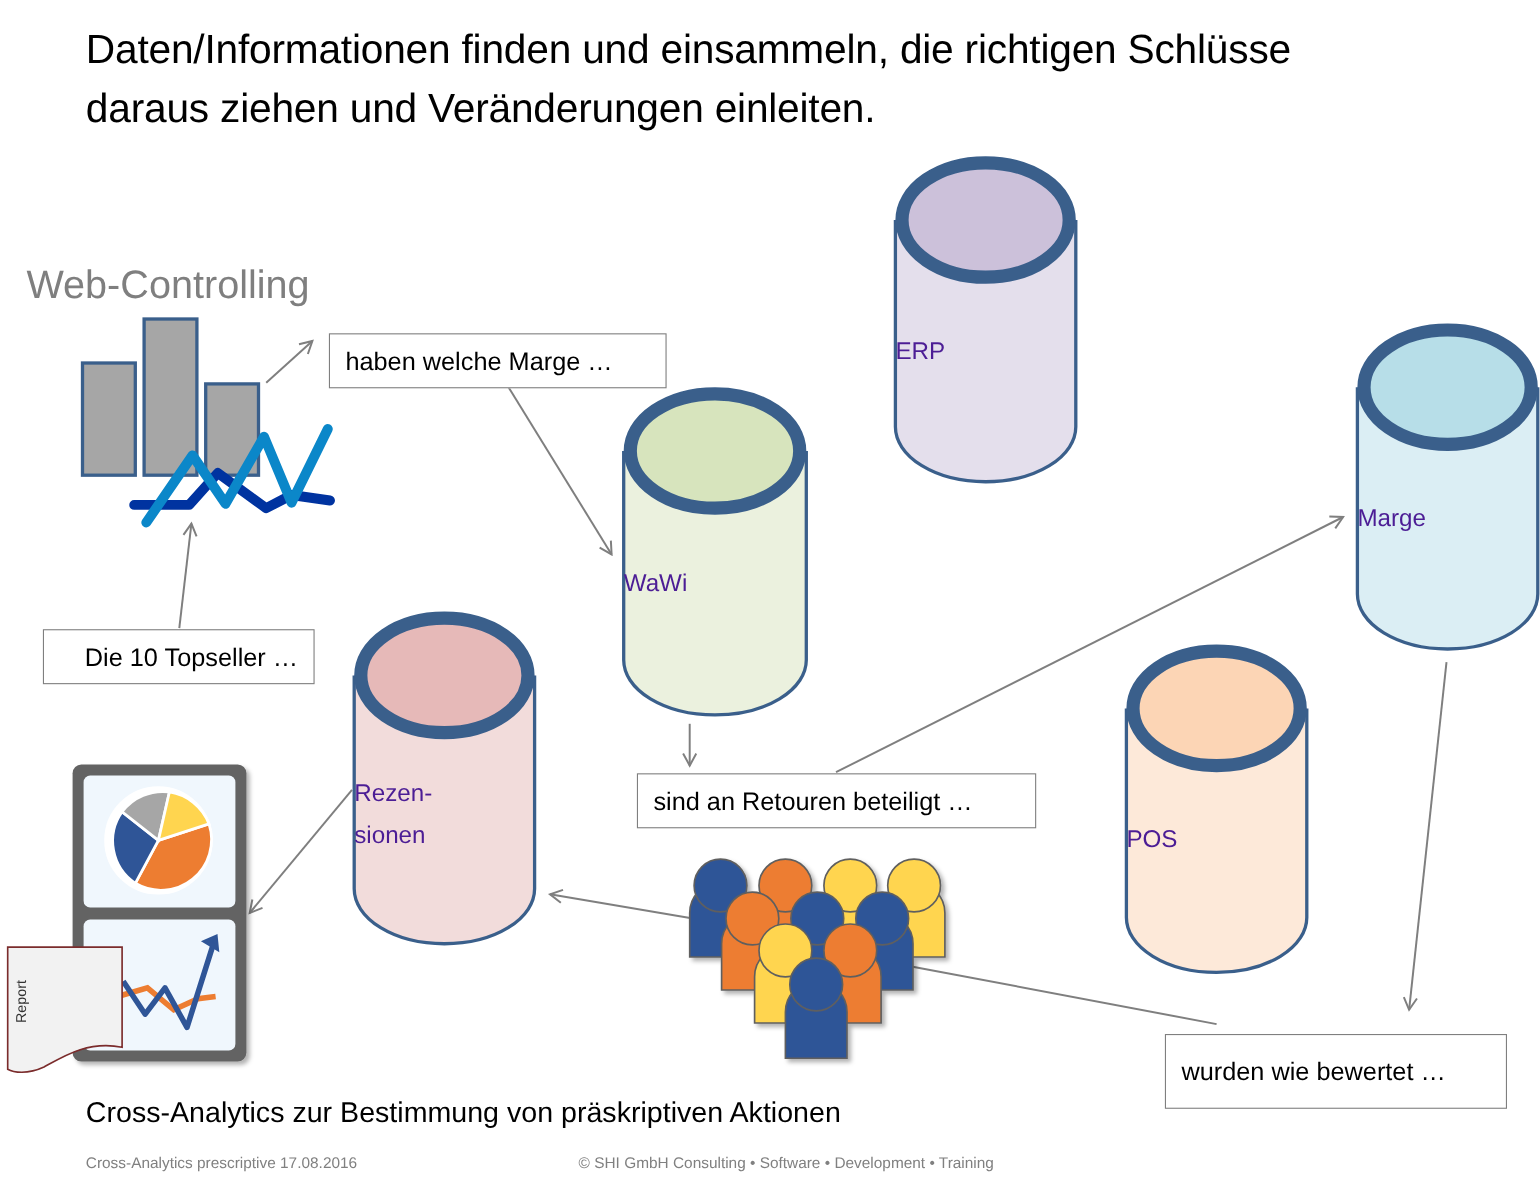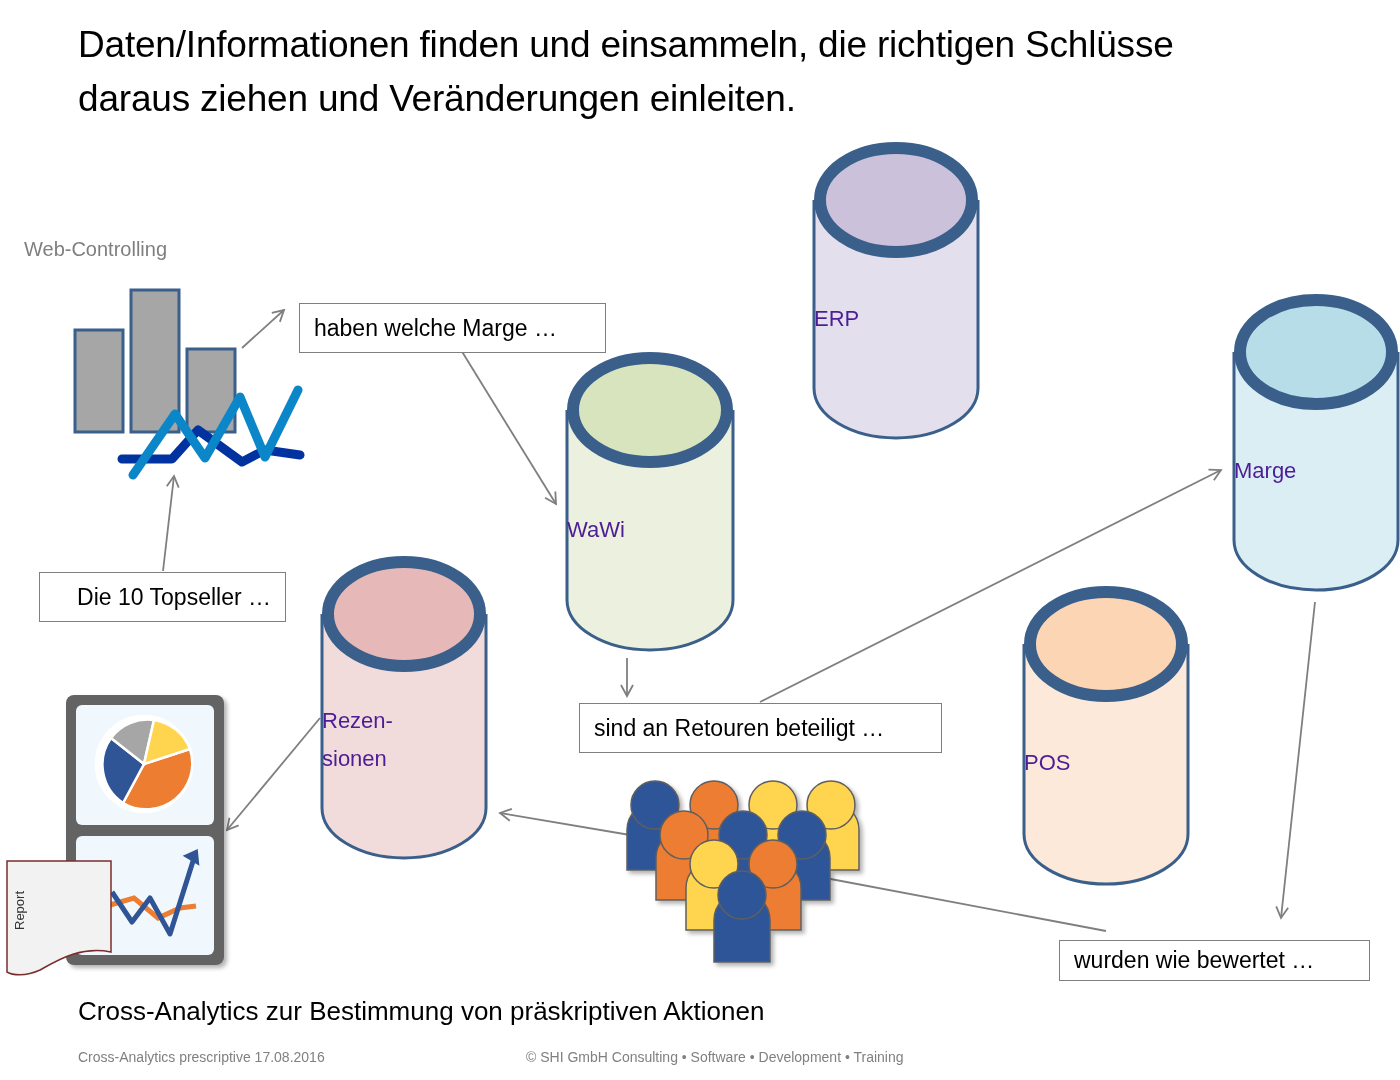--- a/index.html
+++ b/index.html
@@ -4,21 +4,21 @@
 <style>
   html, body { margin:0; padding:0; background:#ffffff; }
   body { width:1400px; height:1080px; position:relative; overflow:hidden;
          font-family:"Liberation Sans", "DejaVu Sans", sans-serif; }
   .title { position:absolute; left:78px; top:18px; width:1300px; font-size:37px; line-height:54px; color:#000; letter-spacing:-0.2px; }
   .title div { white-space:nowrap; }
   svg.canvas { position:absolute; left:0; top:0; }
   .box { position:absolute; background:#fff; border:1.5px solid #7f7f7f; font-size:23px; color:#000;
          padding:0 14px; box-sizing:border-box; display:flex; align-items:center; white-space:nowrap; }
   .cyl-label { position:absolute; font-size:22px; color:#4c1d95; line-height:38px; }
-  .wc-label { position:absolute; left:24px; top:238px; font-size:20px; color:#7f7f7f; }
+  .wc-label { position:absolute; left:24px; top:238px; font-size:36px; color:#7f7f7f; }
   .subtitle { position:absolute; left:78px; top:996px; font-size:26px; color:#000; white-space:nowrap; }
   .footer-left { position:absolute; left:78px; top:1049px; font-size:14px; color:#808080; white-space:nowrap; }
   .footer-right { position:absolute; left:526px; top:1049px; font-size:14px; color:#808080; white-space:nowrap; }
   .report-label { position:absolute; left:12px; top:930px; font-size:13px; color:#333; transform:rotate(-90deg); transform-origin:left top; white-space:nowrap; }
 </style>
 </head>
 <body>
 
 <div class="title">
   <div>Daten/Informationen finden und einsammeln, die richtigen Schlüsse</div>
@@ -152,21 +152,21 @@
 
 <div class="box" style="left:299px; top:286px; width:307px; height:50px;margin-top:17px;">
   <span>haben welche Marge …</span>
 </div>
 <div class="box" style="left:39px; top:572px; width:247px; height:50px;justify-content:flex-end;">
   <span>Die 10 Topseller …</span>
 </div>
 <div class="box" style="left:579px; top:703px; width:363px; height:50px;">
   <span>sind an Retouren beteiligt …</span>
 </div>
-<div class="box" style="left:1059px; top:940px; width:311px; height:41px;">
+<div class="box" style="left:1059px; top:940px; width:311px; height:68px;">
   <span>wurden wie bewertet …</span>
 </div>
 
 <div class="report-label">Report</div>
 
 <div class="subtitle">Cross-Analytics zur Bestimmung von präskriptiven Aktionen</div>
 <div class="footer-left">Cross-Analytics prescriptive 17.08.2016</div>
 <div class="footer-right">© SHI GmbH Consulting • Software • Development • Training</div>
 
 </body></html>

